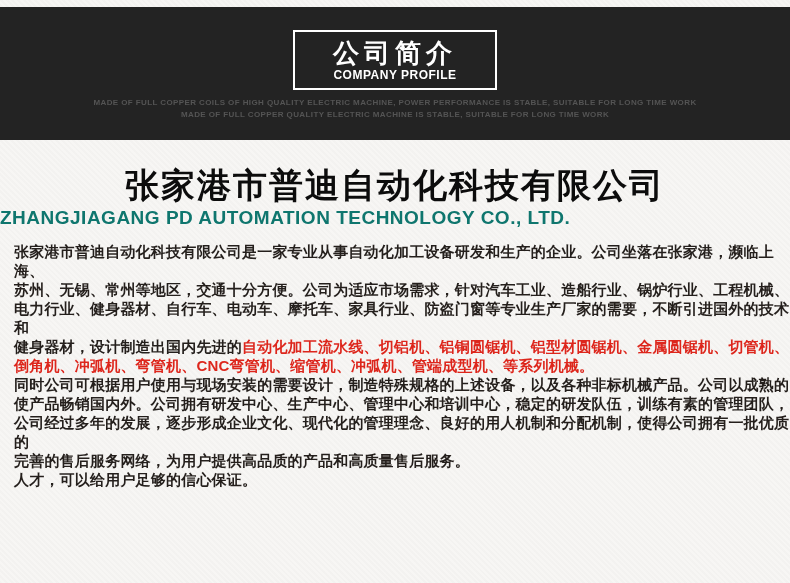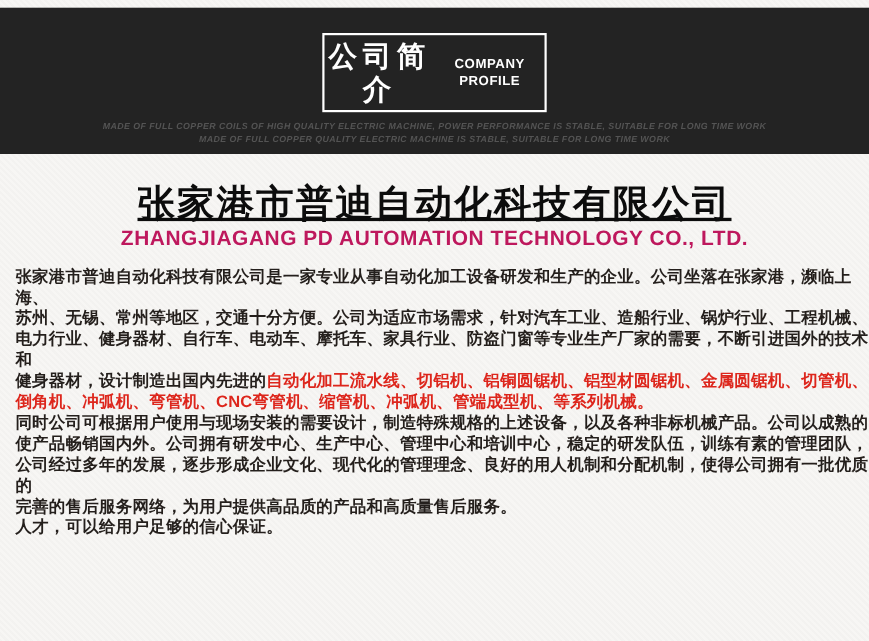--- a/index.html
+++ b/index.html
@@ -19,26 +19,26 @@
     overflow:hidden;
   }
   .header{
     margin-top:7px;
     height:133px;
     background:var(--header-bg);
     text-align:center;
   }
   .badge{
     display:inline-flex;
-    flex-direction:row;
+    flex-direction:column;
     align-items:center;
     justify-content:center;
     margin-top:23px;
     width:204px;
-    height:72px;
+    height:60px;
     border:2px solid #ffffff;
     color:#ffffff;
   }
   .badge-title{
     font-size:26px;
     font-weight:bold;
     letter-spacing:5px;
     line-height:30px;
   }
   .badge-subtitle{
@@ -47,39 +47,36 @@
     line-height:15px;
     font-weight:bold;
   }
   .taglines{margin-top:7px;}
   .tagline{
     color:var(--tagline);
     font-size:8px;
     line-height:12px;
     letter-spacing:0.4px;
     font-weight:bold;
-    font-style:italic;
   }
   .company-name{
     margin-top:26px;
     text-align:center;
     font-size:34px;
     font-weight:bold;
     letter-spacing:2px;
     color:#0c0c0c;
     line-height:38px;
-    text-decoration:underline;
   }
   .company-name-en{
     margin-top:3px;
-    text-align:center;
     font-size:19px;
     font-weight:bold;
     letter-spacing:0.5px;
-    color:#be185d;
+    color:#0f766e;
     line-height:22px;
   }
   .body-text{
     margin:13px 0 0 14px;
     font-size:15px;
     font-weight:bold;
     color:var(--text);
     line-height:19px;
     letter-spacing:0.2px;
   }

